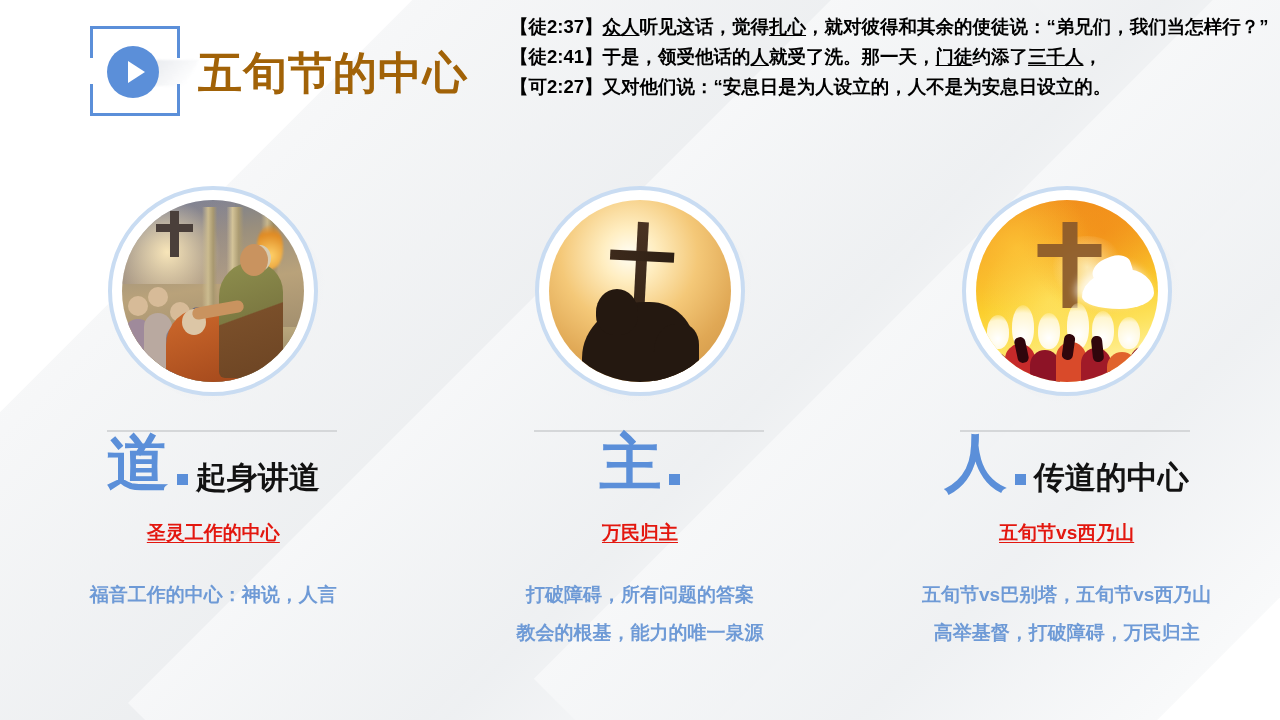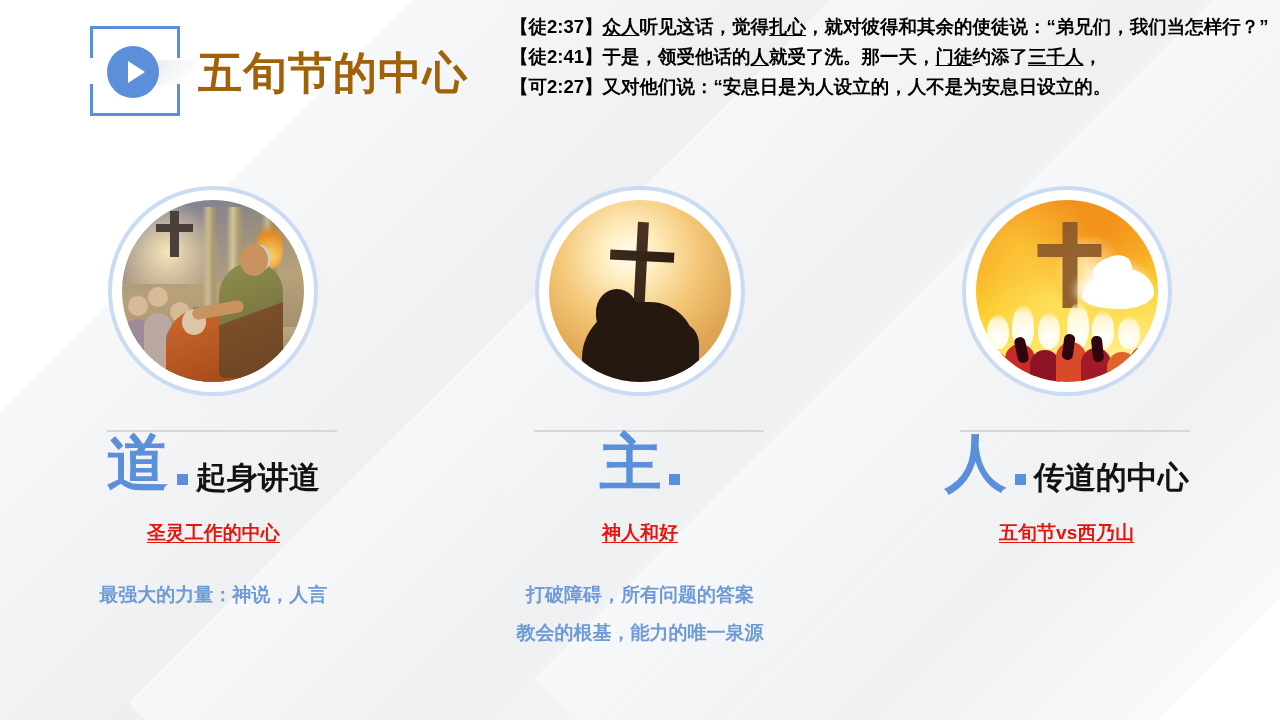--- a/index.html
+++ b/index.html
@@ -523,42 +523,42 @@
       <div class="head-row">
         <div class="rule"></div>
         <div class="headline">
           <span class="big-char">道</span>
           <span class="sq-dot"></span>
           <span class="sub-char">起身讲道</span>
         </div>
       </div>
       <div class="center-label">圣灵工作的中心</div>
       <div class="body-lines">
-        <div>最强大的力量：神说，人言</div>
+        <div>福音工作的中心：神说，人言</div>
       </div>
     </div>
 
     <div class="col">
       <div class="ring">
         <div class="photo">
           <div class="art-cross">
             <div class="beam"></div>
             <div class="figure"></div>
             <div class="head"></div>
           </div>
         </div>
       </div>
       <div class="head-row">
         <div class="rule"></div>
         <div class="headline">
           <span class="big-char">主</span>
           <span class="sq-dot"></span>
         </div>
       </div>
-      <div class="center-label">神人和好</div>
+      <div class="center-label">万民归主</div>
       <div class="body-lines">
         <div>打破障碍，所有问题的答案</div>
         <div>教会的根基，能力的唯一泉源</div>
       </div>
     </div>
 
     <div class="col">
       <div class="ring">
         <div class="photo">
           <div class="art-fire">
@@ -592,17 +592,19 @@
       <div class="head-row">
         <div class="rule"></div>
         <div class="headline">
           <span class="big-char">人</span>
           <span class="sq-dot"></span>
           <span class="sub-char">传道的中心</span>
         </div>
       </div>
       <div class="center-label">五旬节vs西乃山</div>
       <div class="body-lines">
+        <div>五旬节vs巴别塔，五旬节vs西乃山</div>
+        <div>高举基督，打破障碍，万民归主</div>
       </div>
     </div>
 
   </div>
 </div>
 
 </body></html>

